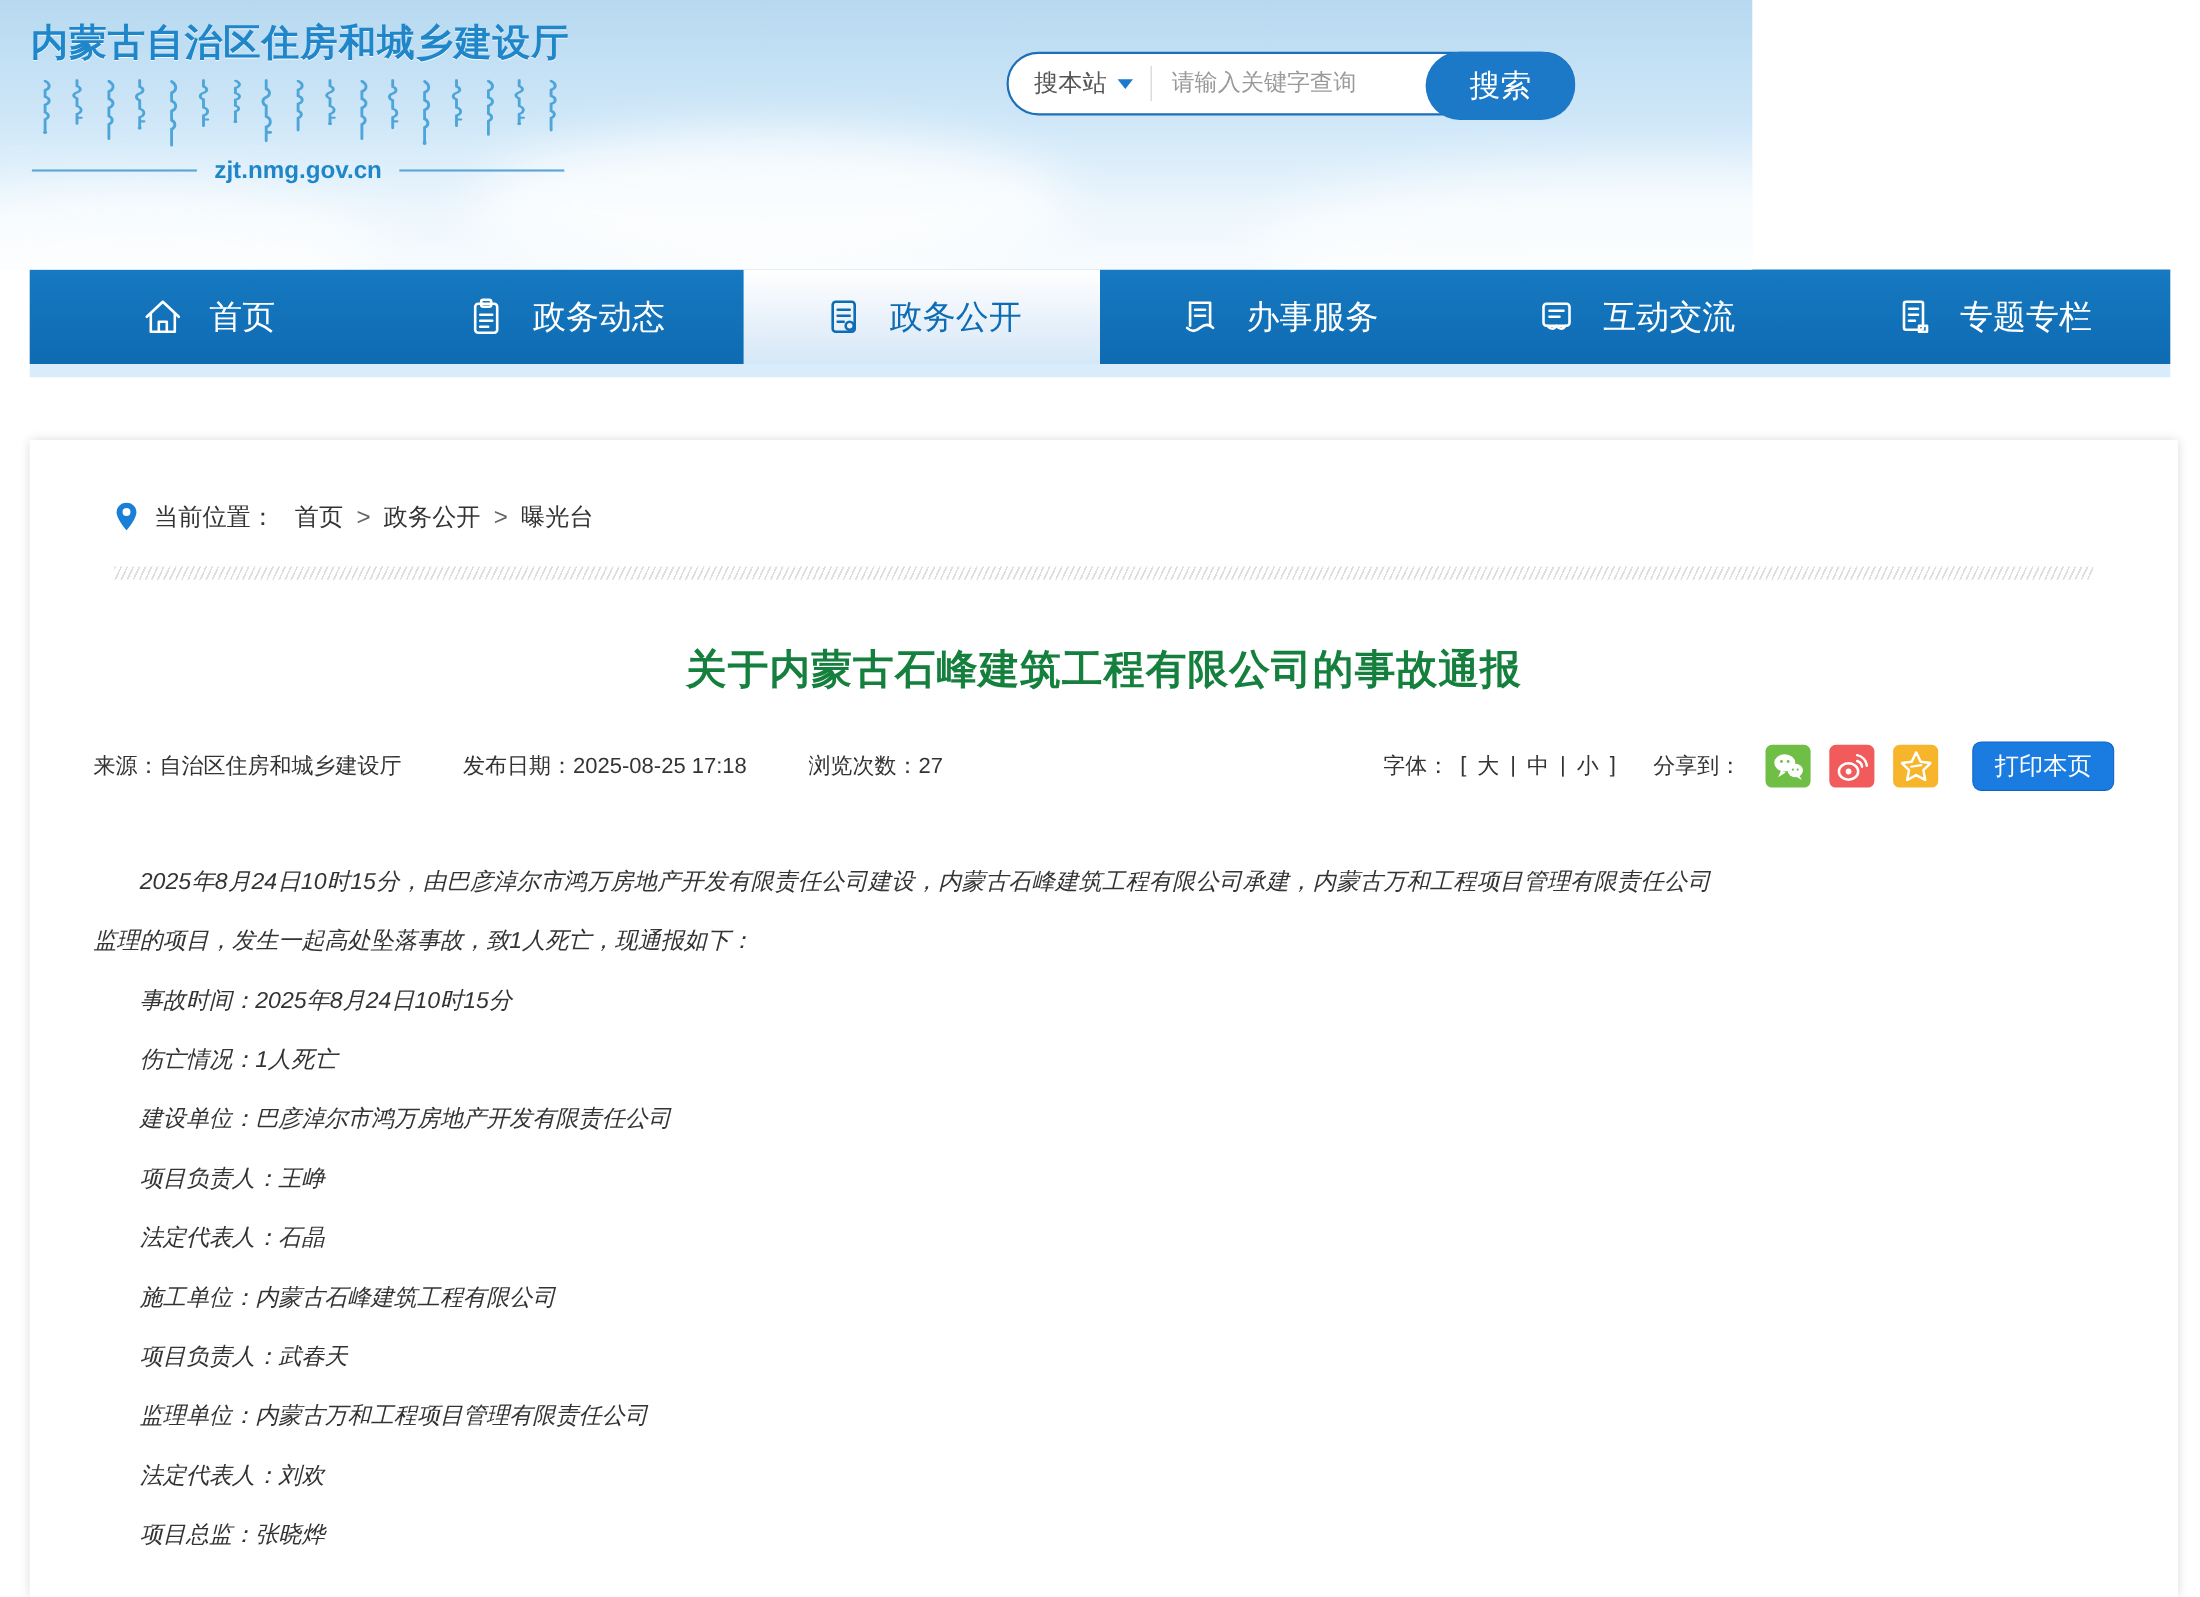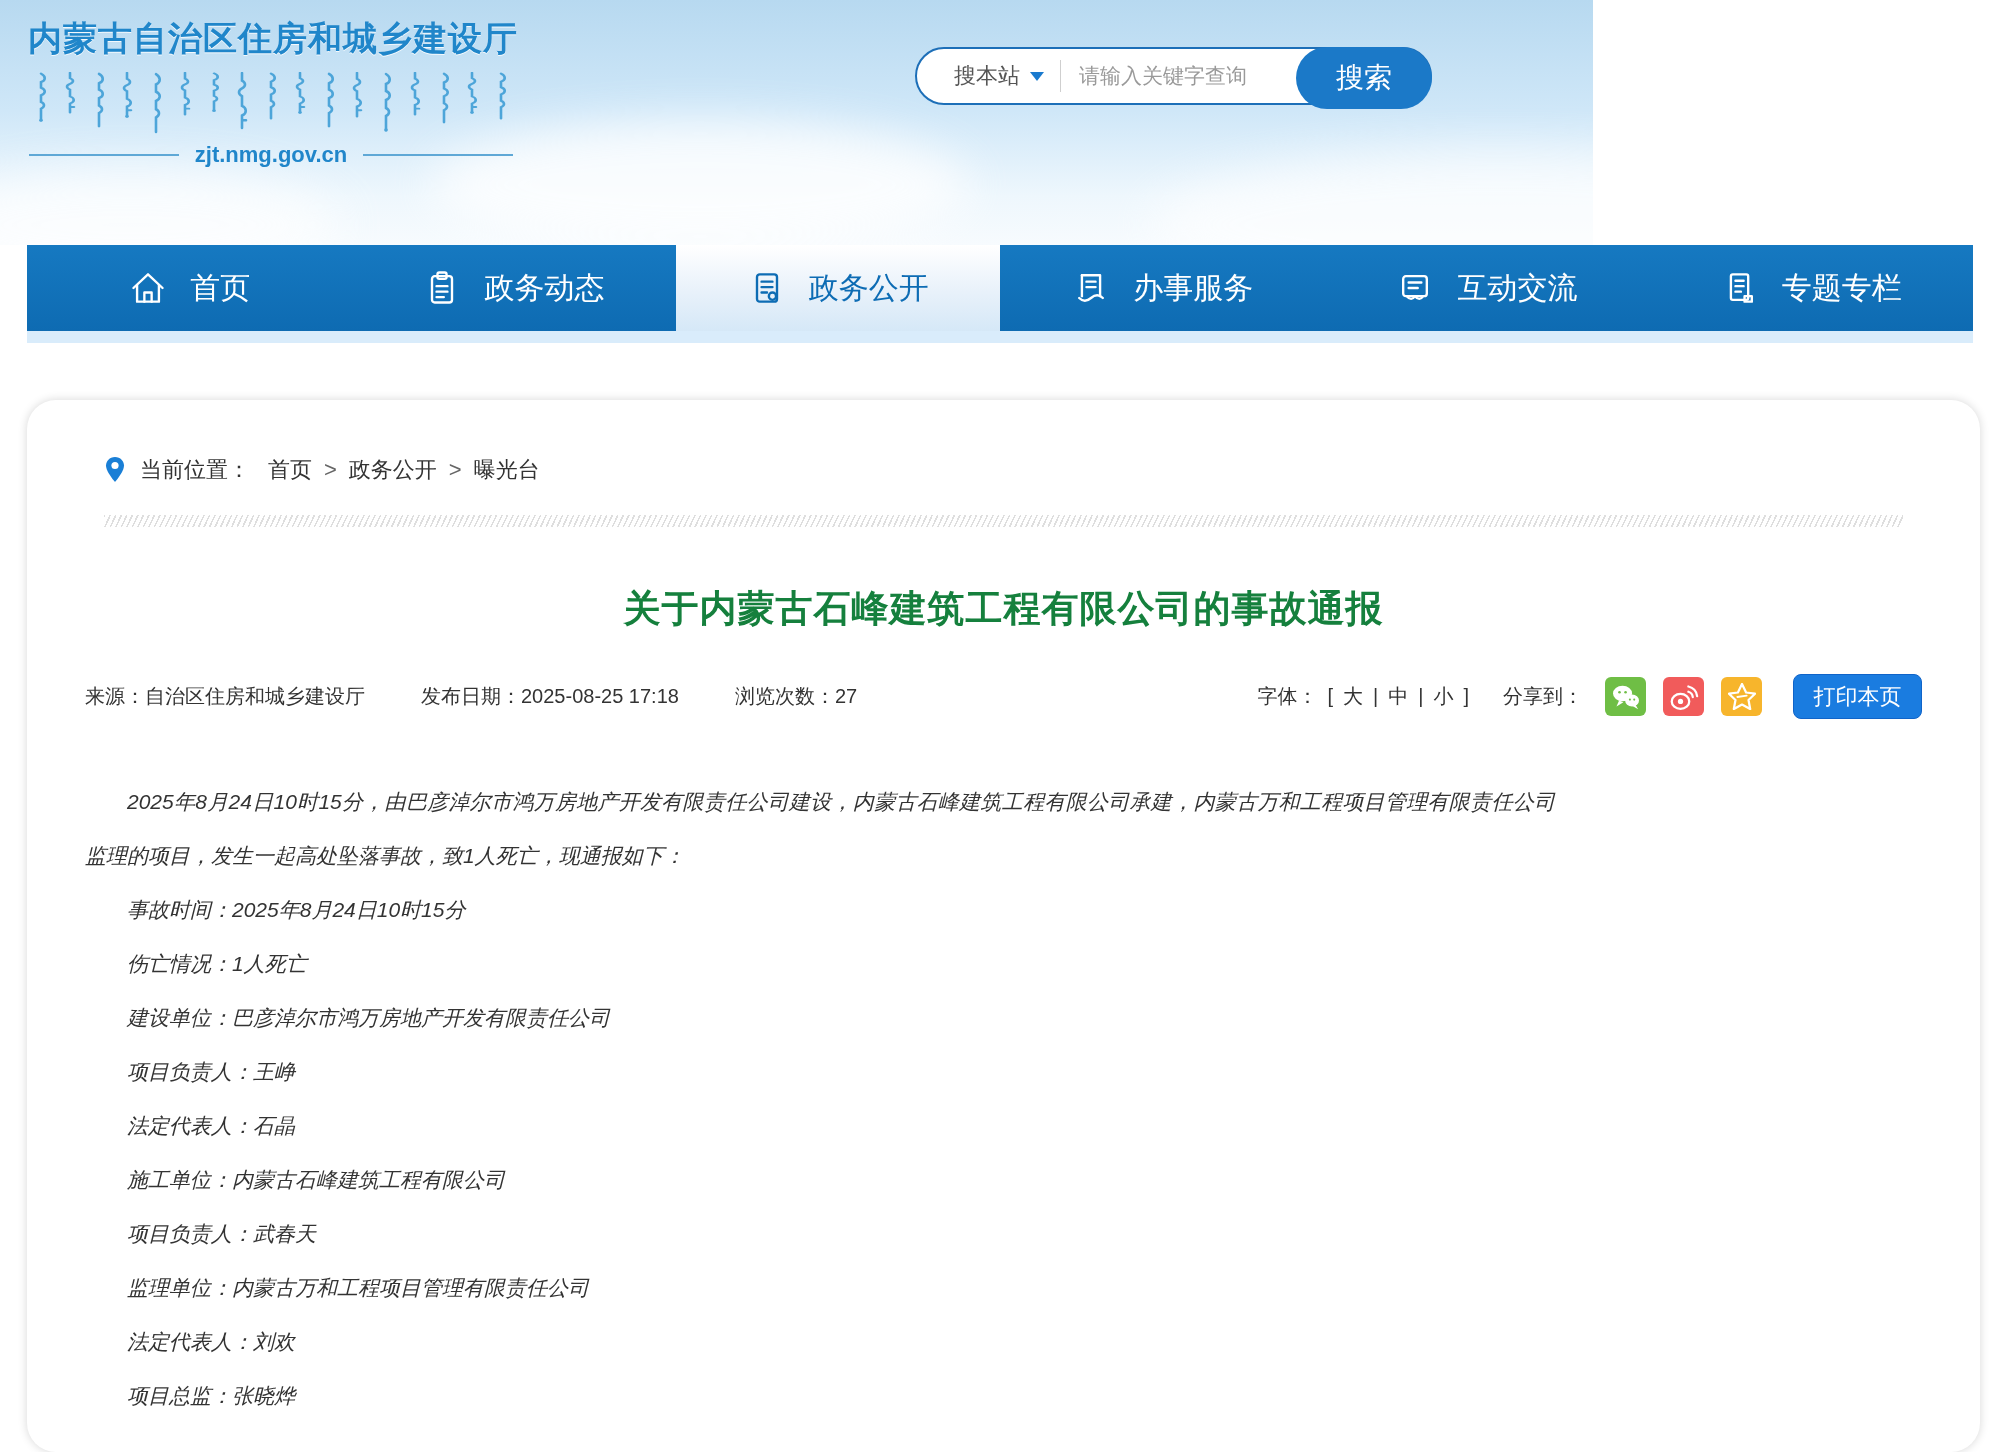--- a/index.html
+++ b/index.html
@@ -23,21 +23,21 @@
   .logo { position:absolute; left:28px; top:16px; width:486px; text-align:center; cursor:pointer; }
   .logo-title { font-size:34px; font-weight:bold; color:#2086ca; letter-spacing:1px; white-space:nowrap; text-shadow:0 1px 0 rgba(255,255,255,.8); }
   .mongolian { margin-top:10px; height:66px; display:flex; justify-content:space-between; align-items:flex-start; padding:0 6px; }
   .mongolian svg { display:block; }
   .domain-row { margin-top:4px; display:flex; align-items:center; justify-content:center; gap:16px; }
   .dline { display:inline-block; width:150px; height:2px; background:#5fa8d6; }
   .domain { font-size:22px; color:#2086ca; font-weight:bold; }
 
   .search { position:absolute; left:915px; top:47px; width:517px; height:58px;
     background:#fff; border:2px solid #1d6fb8; border-radius:31px; display:flex; align-items:center; }
-  .scope { display:flex; align-items:center; gap:10px; padding-left:37px; font-size:22px; color:#555; cursor:pointer; white-space:nowrap; }
+  .scope { display:flex; align-items:center; gap:10px; padding-left:23px; font-size:22px; color:#555; cursor:pointer; white-space:nowrap; }
   .caret { width:0; height:0; border-left:7px solid transparent; border-right:7px solid transparent; border-top:9px solid #1a7ace; }
   .search-sep { width:1px; height:32px; background:#cfcfcf; margin:0 16px; }
   .search-input { flex:1; min-width:0; border:none; outline:none; font-size:21px; color:#0f172a; background:transparent; font-family:"Liberation Sans", sans-serif; }
   .search-input::placeholder { color:#9a9a9a; }
   .search-btn { position:absolute; right:-2px; top:-2px; width:136px; height:62px; border:none; cursor:pointer;
     border-radius:31px; background:#1b79c8; color:#fff; font-size:28px; font-family:"Liberation Sans", sans-serif; }
 
   .seal { position:absolute; left:1890px; top:48px; width:94px; height:95px; background:#d7271e;
     border-radius:10px; box-shadow:inset 0 0 0 2px #e5554b; display:flex; align-items:center; justify-content:center; gap:2px; }
   .seal-cn { writing-mode:vertical-rl; font-family:"Liberation Serif", serif; font-size:25px; color:#fff; letter-spacing:3px; line-height:1; }
@@ -47,21 +47,21 @@
   .navbar { margin:0 27px; width:1946px; height:86px; display:flex;
     background:linear-gradient(180deg,#1679c1 0%, #0e6bb2 100%); }
   .nav-item { flex:1; display:flex; align-items:center; justify-content:center; gap:22px;
     color:#fff; font-size:30px; cursor:pointer; white-space:nowrap; }
   .nav-item svg { width:40px; height:40px; stroke:currentColor; fill:none; stroke-width:2.6; stroke-linecap:round; stroke-linejoin:round; }
   .nav-item.active { background:linear-gradient(180deg,#ffffff 0%, #e8f1fa 55%, #d5e8f7 100%); color:#0d6cb4; }
   .nav-strip { margin:0 27px; width:1946px; height:12px; background:#d9ecfb; }
 
   
   .card { margin:57px 20px 0 27px; width:1953px; height:1052px; background:#fff;
-    box-shadow:0 0 10px rgba(0,0,0,.16); padding-top:55px; overflow:hidden;border-radius:29px; }
+    box-shadow:0 0 10px rgba(0,0,0,.16); padding-top:55px; overflow:hidden; }
 
   .breadcrumb { margin:0 77px; display:flex; align-items:center; font-size:22px; color:#333; }
   .breadcrumb .pin { margin-right:14px; }
   .crumb-label { margin-right:18px; }
   .crumb-link { color:#333; text-decoration:none; cursor:pointer; }
   .crumb-sep { color:#666; margin:0 12px; }
 
   .hatch { margin:30px 77px 0; height:12px;
     background:repeating-linear-gradient(115deg, #dedede 0px, #dedede 1.5px, transparent 1.5px, transparent 5px); }
 

